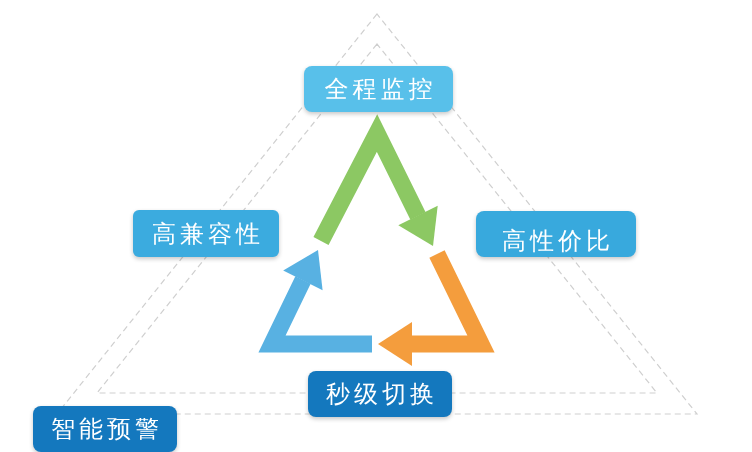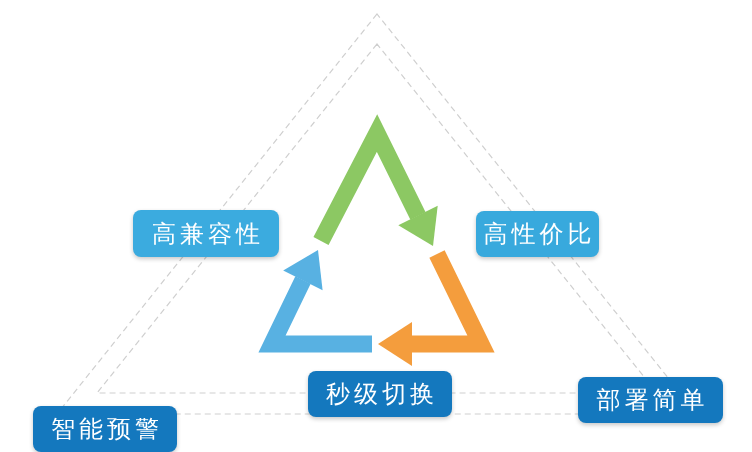--- a/index.html
+++ b/index.html
@@ -25,21 +25,21 @@
     color: #ffffff;
     font-size: 24px;
     letter-spacing: 4px;
     text-indent: 4px;
     box-shadow: 0 2px 4px rgba(0,0,0,0.22);
     white-space: nowrap;
     user-select: none;
   }
   .label-top           { left: 304px; top:  66px; width: 149px; height: 46px; }
   .label-left          { left: 133px; top: 210px; width: 146px; height: 47px; }
-  .label-right         { left: 476px; top: 211px; width: 123px; height: 46px; }
+  .label-right         { left: 476px; top: 211px; width: 160px; height: 46px; align-items: flex-end; }
   .label-bottom-left   { left:  33px; top: 377px; width: 144px; height: 46px; }
   .label-bottom-center { left: 308px; top: 371px; width: 144px; height: 46px; }
   .label-bottom-right  { left: 578px; top: 377px; width: 145px; height: 46px; }
 </style>
 </head>
 <body>
 
 <div class="stage">
 
   <svg class="diagram-svg" viewBox="0 0 752 452">
@@ -51,34 +51,34 @@
     <path d="M 321,241 L 377,133 L 418,216" fill="none" stroke-width="17" stroke-linejoin="miter" stroke-linecap="butt" stroke="#8cc863"></path>
     <polygon points="433,246 398.3,225.2 437.7,205.8" fill="#8cc863"></polygon>
 
     <path d="M 437,254 L 481,344 L 412,344" fill="none" stroke-width="17" stroke-linejoin="miter" stroke-linecap="butt" stroke="#f49d3d"></path>
     <polygon points="378,344 412,322 412,366" fill="#f49d3d"></polygon>
 
     <path d="M 372,344 L 272,344 L 303,280" fill="none" stroke-width="17" stroke-linejoin="miter" stroke-linecap="butt" stroke="#58b1e2"></path>
     <polygon points="318,250 322.6,290.2 283.2,270.6" fill="#58b1e2"></polygon>
   </svg>
 
+  <div class="label-box label-top" style="background-color: rgb(88, 192, 234);">
+    <span>全程监控</span>
+  </div>
 
-  <div class="label-box label-left" style="background-color: rgb(59, 171, 223);">
+  <div class="label-box label-left" style="background-color: rgb(59, 171, 223); border-radius: 6px;">
     <span>高兼容性</span>
   </div>
 
   <div class="label-box label-right" style="background-color: rgb(56, 169, 221);">
     <span>高性价比</span>
   </div>
 
   <div class="label-box label-bottom-left" style="background-color: rgb(20, 120, 190); margin-top: 29px;">
     <span>智能预警</span>
   </div>
 
   <div class="label-box label-bottom-center" style="background-color: rgb(20, 120, 190); text-align: right;">
     <span>秒级切换</span>
   </div>
 
-  <div class="label-box label-bottom-right" style="background-color: rgb(20, 120, 190);">
-    <span>部署简单</span>
-  </div>
 
 </div>
 
 </body></html>

